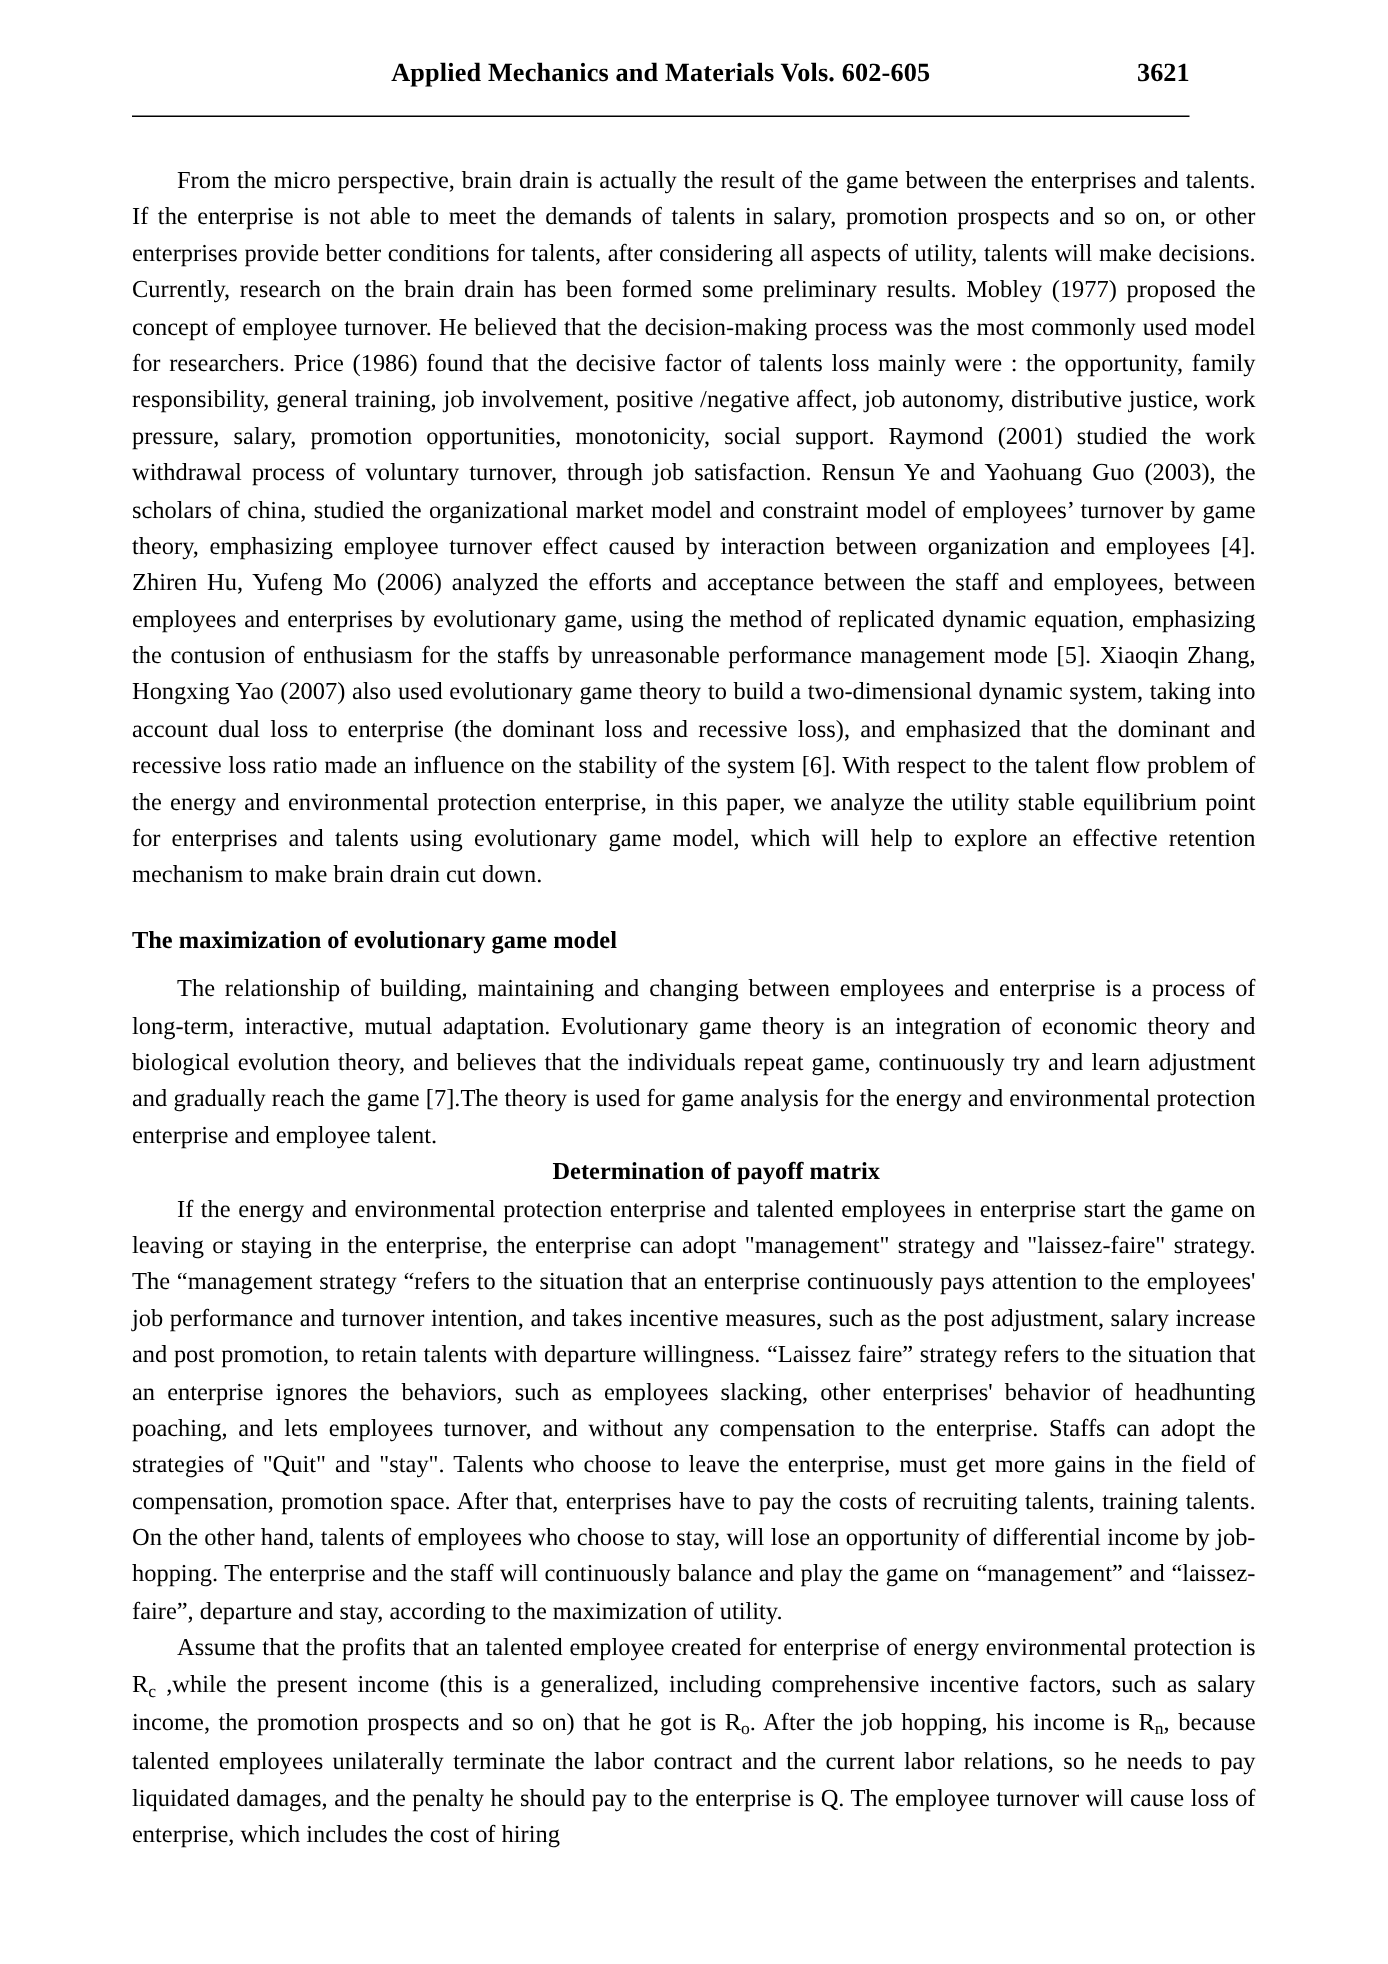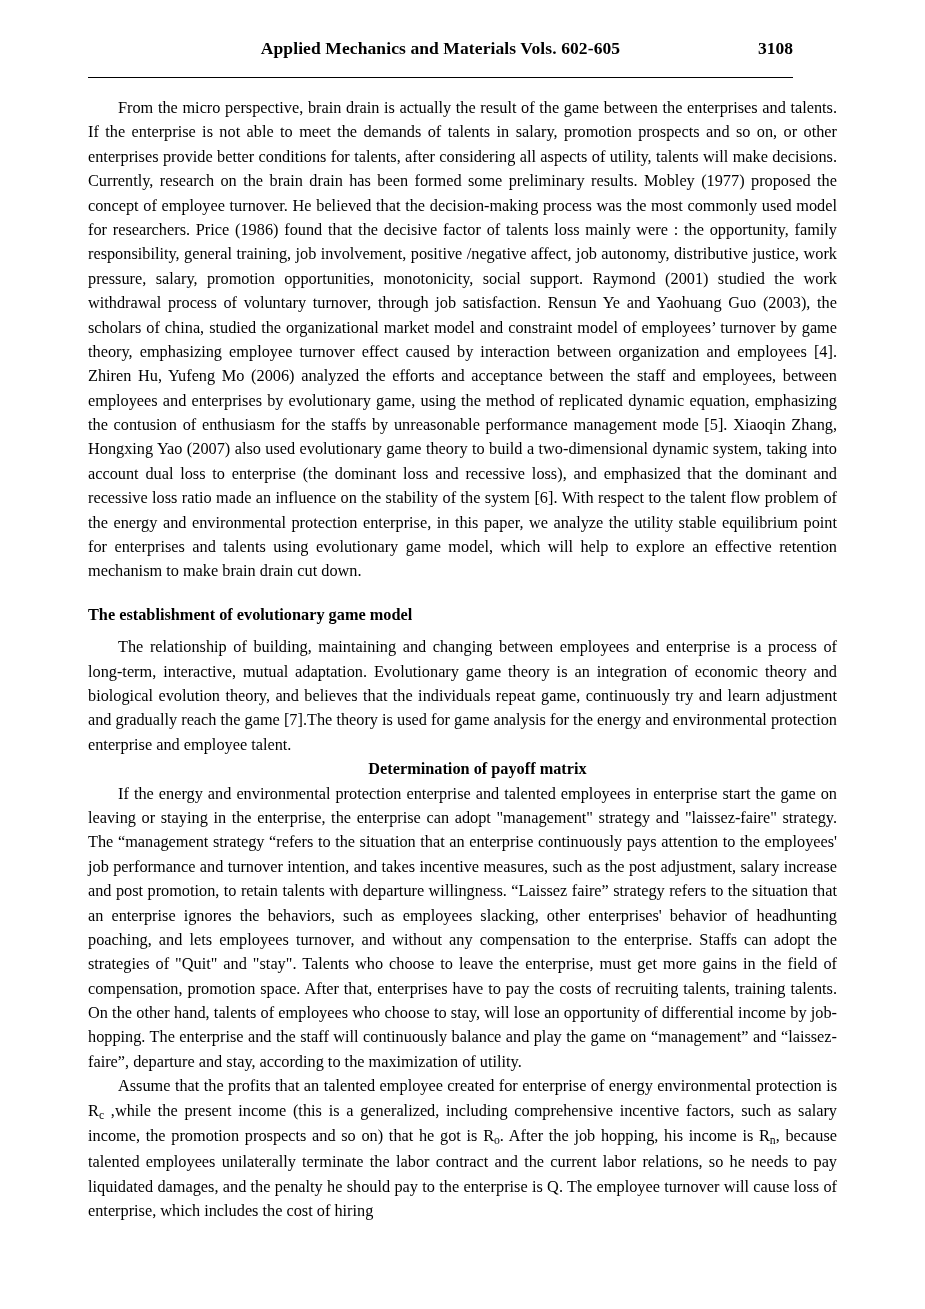--- a/index.html
+++ b/index.html
@@ -42,21 +42,21 @@
   }
   .rule {
     position: absolute;
     top: 77px;
     left: 88px;
     right: 88px;
     border-top: 1.6px solid #000;
   }
   .content {
     position: absolute;
-    top: 96px;
+    top: 108px;
     left: 88px;
     width: 749px;
     font-size: 16.3px;
     line-height: 1.497;
     text-align: justify;
     text-justify: inter-word;
   }
   p {
     margin: 0;
   }
@@ -79,30 +79,30 @@
     vertical-align: -0.28em;
   }
 </style>
 </head>
 <body>
 
 <div class="page">
 
   <div class="header">
     <div class="header-title">Applied Mechanics and Materials Vols. 602-605</div>
-    <div class="header-pageno">3108</div>
+    <div class="header-pageno">3621</div>
   </div>
 
   <div class="rule"></div>
 
   <div class="content">
 
     <p class="indent">From the micro perspective, brain drain is actually the result of the game between the enterprises and talents. If the enterprise is not able to meet the demands of talents in salary, promotion prospects and so on, or other enterprises provide better conditions for talents, after considering all aspects of utility, talents will make decisions. Currently, research on the brain drain has been formed some preliminary results. Mobley (1977) proposed the concept of employee turnover. He believed that the decision-making process was the most commonly used model for researchers. Price (1986) found that the decisive factor of talents loss mainly were : the opportunity, family responsibility, general training, job involvement, positive /negative affect, job autonomy, distributive justice, work pressure, salary, promotion opportunities, monotonicity, social support. Raymond (2001) studied the work withdrawal process of voluntary turnover, through job satisfaction. Rensun Ye and Yaohuang Guo (2003), the scholars of china, studied the organizational market model and constraint model of employees’ turnover by game theory, emphasizing employee turnover effect caused by interaction between organization and employees [4]. Zhiren Hu, Yufeng Mo (2006) analyzed the efforts and acceptance between the staff and employees, between employees and enterprises by evolutionary game, using the method of replicated dynamic equation, emphasizing  the contusion of enthusiasm for the staffs by unreasonable performance management mode [5]. Xiaoqin Zhang, Hongxing Yao (2007) also used evolutionary game theory to build a two-dimensional dynamic system, taking into account dual loss to enterprise (the dominant loss and recessive loss), and emphasized that the dominant and recessive loss ratio made an influence on the stability of the system [6]. With respect to the talent flow problem of the energy and environmental protection enterprise, in this paper, we analyze the utility stable equilibrium point for enterprises and talents using evolutionary game model, which will help to explore an effective retention mechanism to make brain drain cut down.</p>
 
-    <p class="sec-head">The establishment of evolutionary game model</p>
+    <p class="sec-head">The maximization of evolutionary game model</p>
 
     <p class="indent">The relationship of building, maintaining and changing between employees and enterprise is a process of long-term, interactive, mutual adaptation. Evolutionary game theory is an integration of economic theory and biological evolution theory, and believes that the individuals repeat game, continuously try and learn adjustment and gradually reach the game [7].The theory is used for game analysis for the energy and environmental protection enterprise and employee talent.</p>
 
     <p class="sub-head">Determination of payoff matrix</p>
 
     <p class="indent">If the energy and environmental protection enterprise and talented employees in enterprise start the game on leaving or staying in the enterprise, the enterprise can adopt "management" strategy and "laissez-faire" strategy. The “management strategy “refers to the situation that an enterprise continuously pays attention to the employees' job performance and turnover intention, and takes incentive measures, such as the post adjustment, salary increase and post promotion, to retain talents with departure willingness. “Laissez faire” strategy refers to the situation that an enterprise ignores the behaviors, such as employees slacking, other enterprises' behavior of headhunting poaching, and lets employees turnover, and without any compensation to the enterprise. Staffs can adopt the strategies of "Quit" and "stay". Talents who choose to leave the enterprise, must get more gains in the field of compensation, promotion space. After that, enterprises have to pay the costs of recruiting talents, training talents. On the other hand, talents of employees who choose to stay, will lose an opportunity of differential income by job-hopping. The enterprise and the staff will continuously balance and play the game on “management” and “laissez-faire”, departure and stay, according to the maximization of utility.</p>
 
     <p class="indent"><span>Assume that the profits that an talented employee created for enterprise of energy environmental protection is R</span><sub>c</sub><span> ,while the present income  (this is a generalized, including comprehensive incentive factors, such as salary income, the promotion prospects and so on) that he got is R</span><sub>o</sub><span>. After the job hopping, his income is R</span><sub>n</sub><span>, because talented employees unilaterally terminate the labor contract and the current labor relations, so he needs to pay liquidated damages, and the penalty he should pay to the enterprise is Q. The employee turnover will cause loss of enterprise, which includes the cost of hiring</span></p>
 
   </div>

